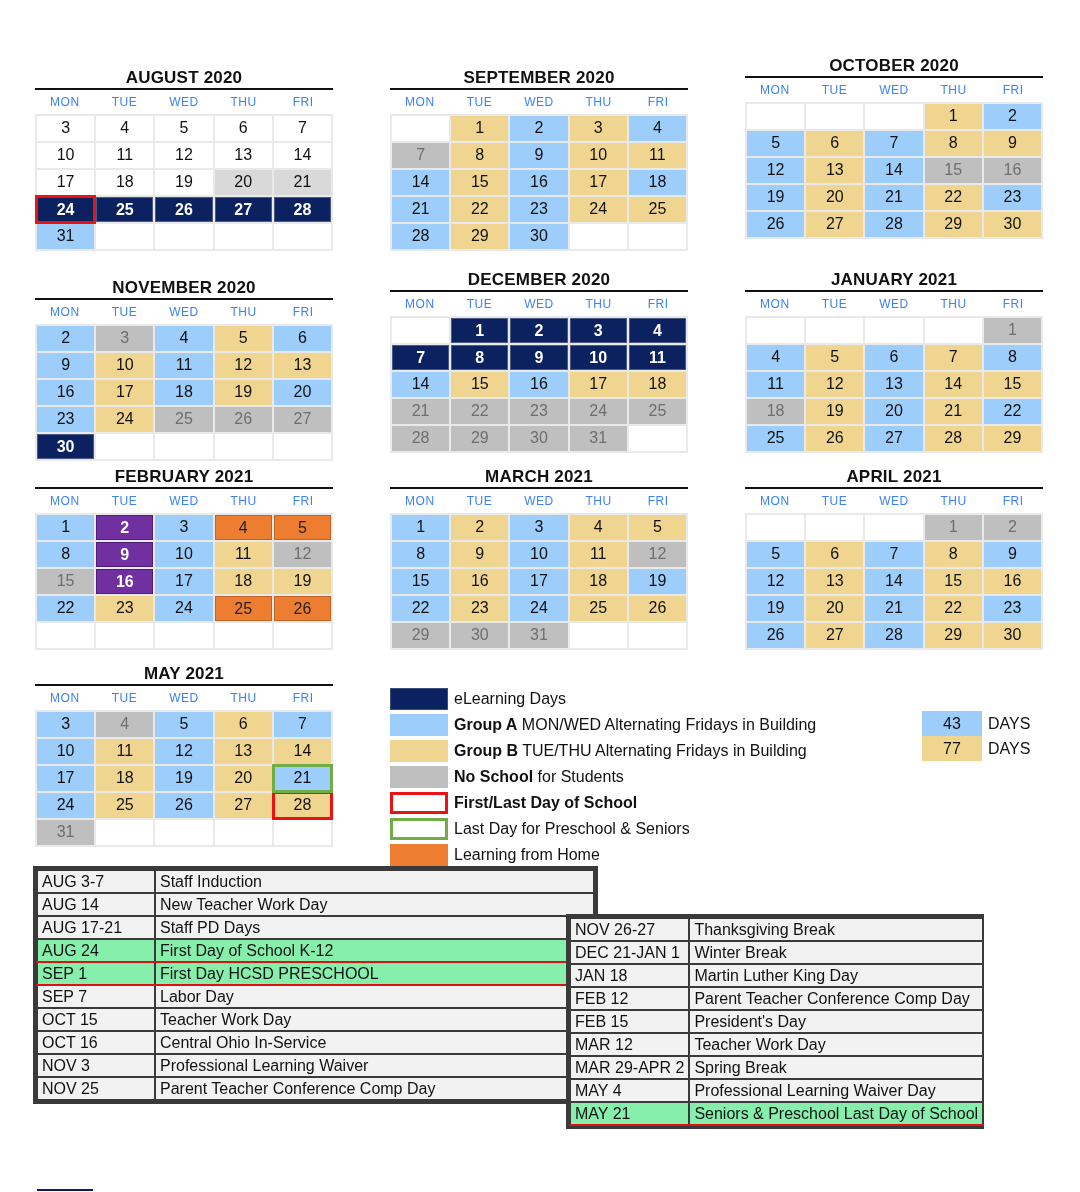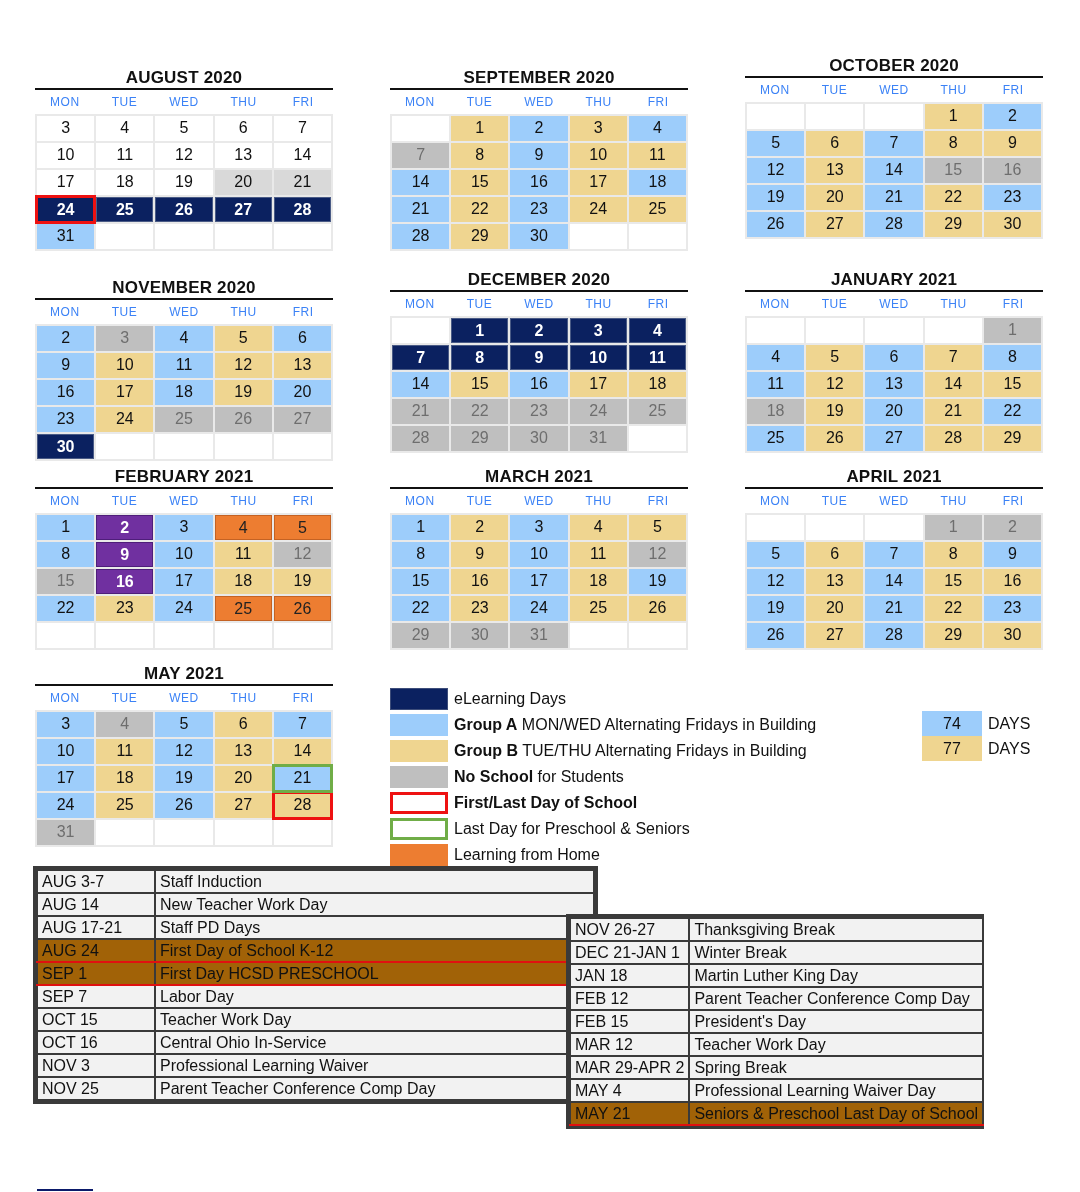--- a/index.html
+++ b/index.html
@@ -30,21 +30,21 @@
   .legend-text b { font-weight:bold; }
 
   .counts { position:absolute; left:922px; top:711px; }
   .count-row { display:flex; align-items:center; height:25px; }
   .count-box { width:60px; height:25px; line-height:25px; text-align:center; font-size:16px; }
   .count-label { margin-left:6px; font-size:16px; }
 
   .events { position:absolute; border:3px solid #3a3a3a; background:#3a3a3a; box-sizing:border-box; }
   .events table { border-collapse:collapse; width:100%; }
   .events td { background:#f2f2f2; border:2px solid #3a3a3a; font-size:16px; height:21px; padding:0 4px; line-height:20px; white-space:nowrap; }
-  .events tr.hl td { background:#a16207; border-top:2px solid #e01010; border-bottom:2px solid #e01010; }
+  .events tr.hl td { background:#86efac; border-top:2px solid #e01010; border-bottom:2px solid #e01010; }
   .bottom-mark { position:absolute; left:37px; top:1189px; width:56px; height:2px; background:#0b1a6a; }
 </style>
 </head>
 <body>
 
 <div class="month" style="left:35px;top:66px;">
     <div class="month-title">AUGUST 2020</div>
     <div class="dow-row">
       <div class="dow">MON</div>
       <div class="dow">TUE</div>
@@ -444,21 +444,21 @@
       <div class="legend-text"><b></b><span>Learning from Home</span></div>
     </div>
     <div class="legend-row">
       <div class="swatch" style="background:#7030a0;"></div>
       <div class="legend-text"><b></b><span>Calamity Day</span></div>
     </div>
   </div>
 
 <div class="counts">
   <div class="count-row">
-    <div class="count-box" style="background:#9dcdfb">74</div>
+    <div class="count-box" style="background:#9dcdfb">43</div>
     <div class="count-label">DAYS</div>
   </div>
   <div class="count-row">
     <div class="count-box" style="background:#efd590">77</div>
     <div class="count-label">DAYS</div>
   </div>
 </div>
 
 <div class="events" style="left:33px;top:866px;width:565px;">
   <table>

